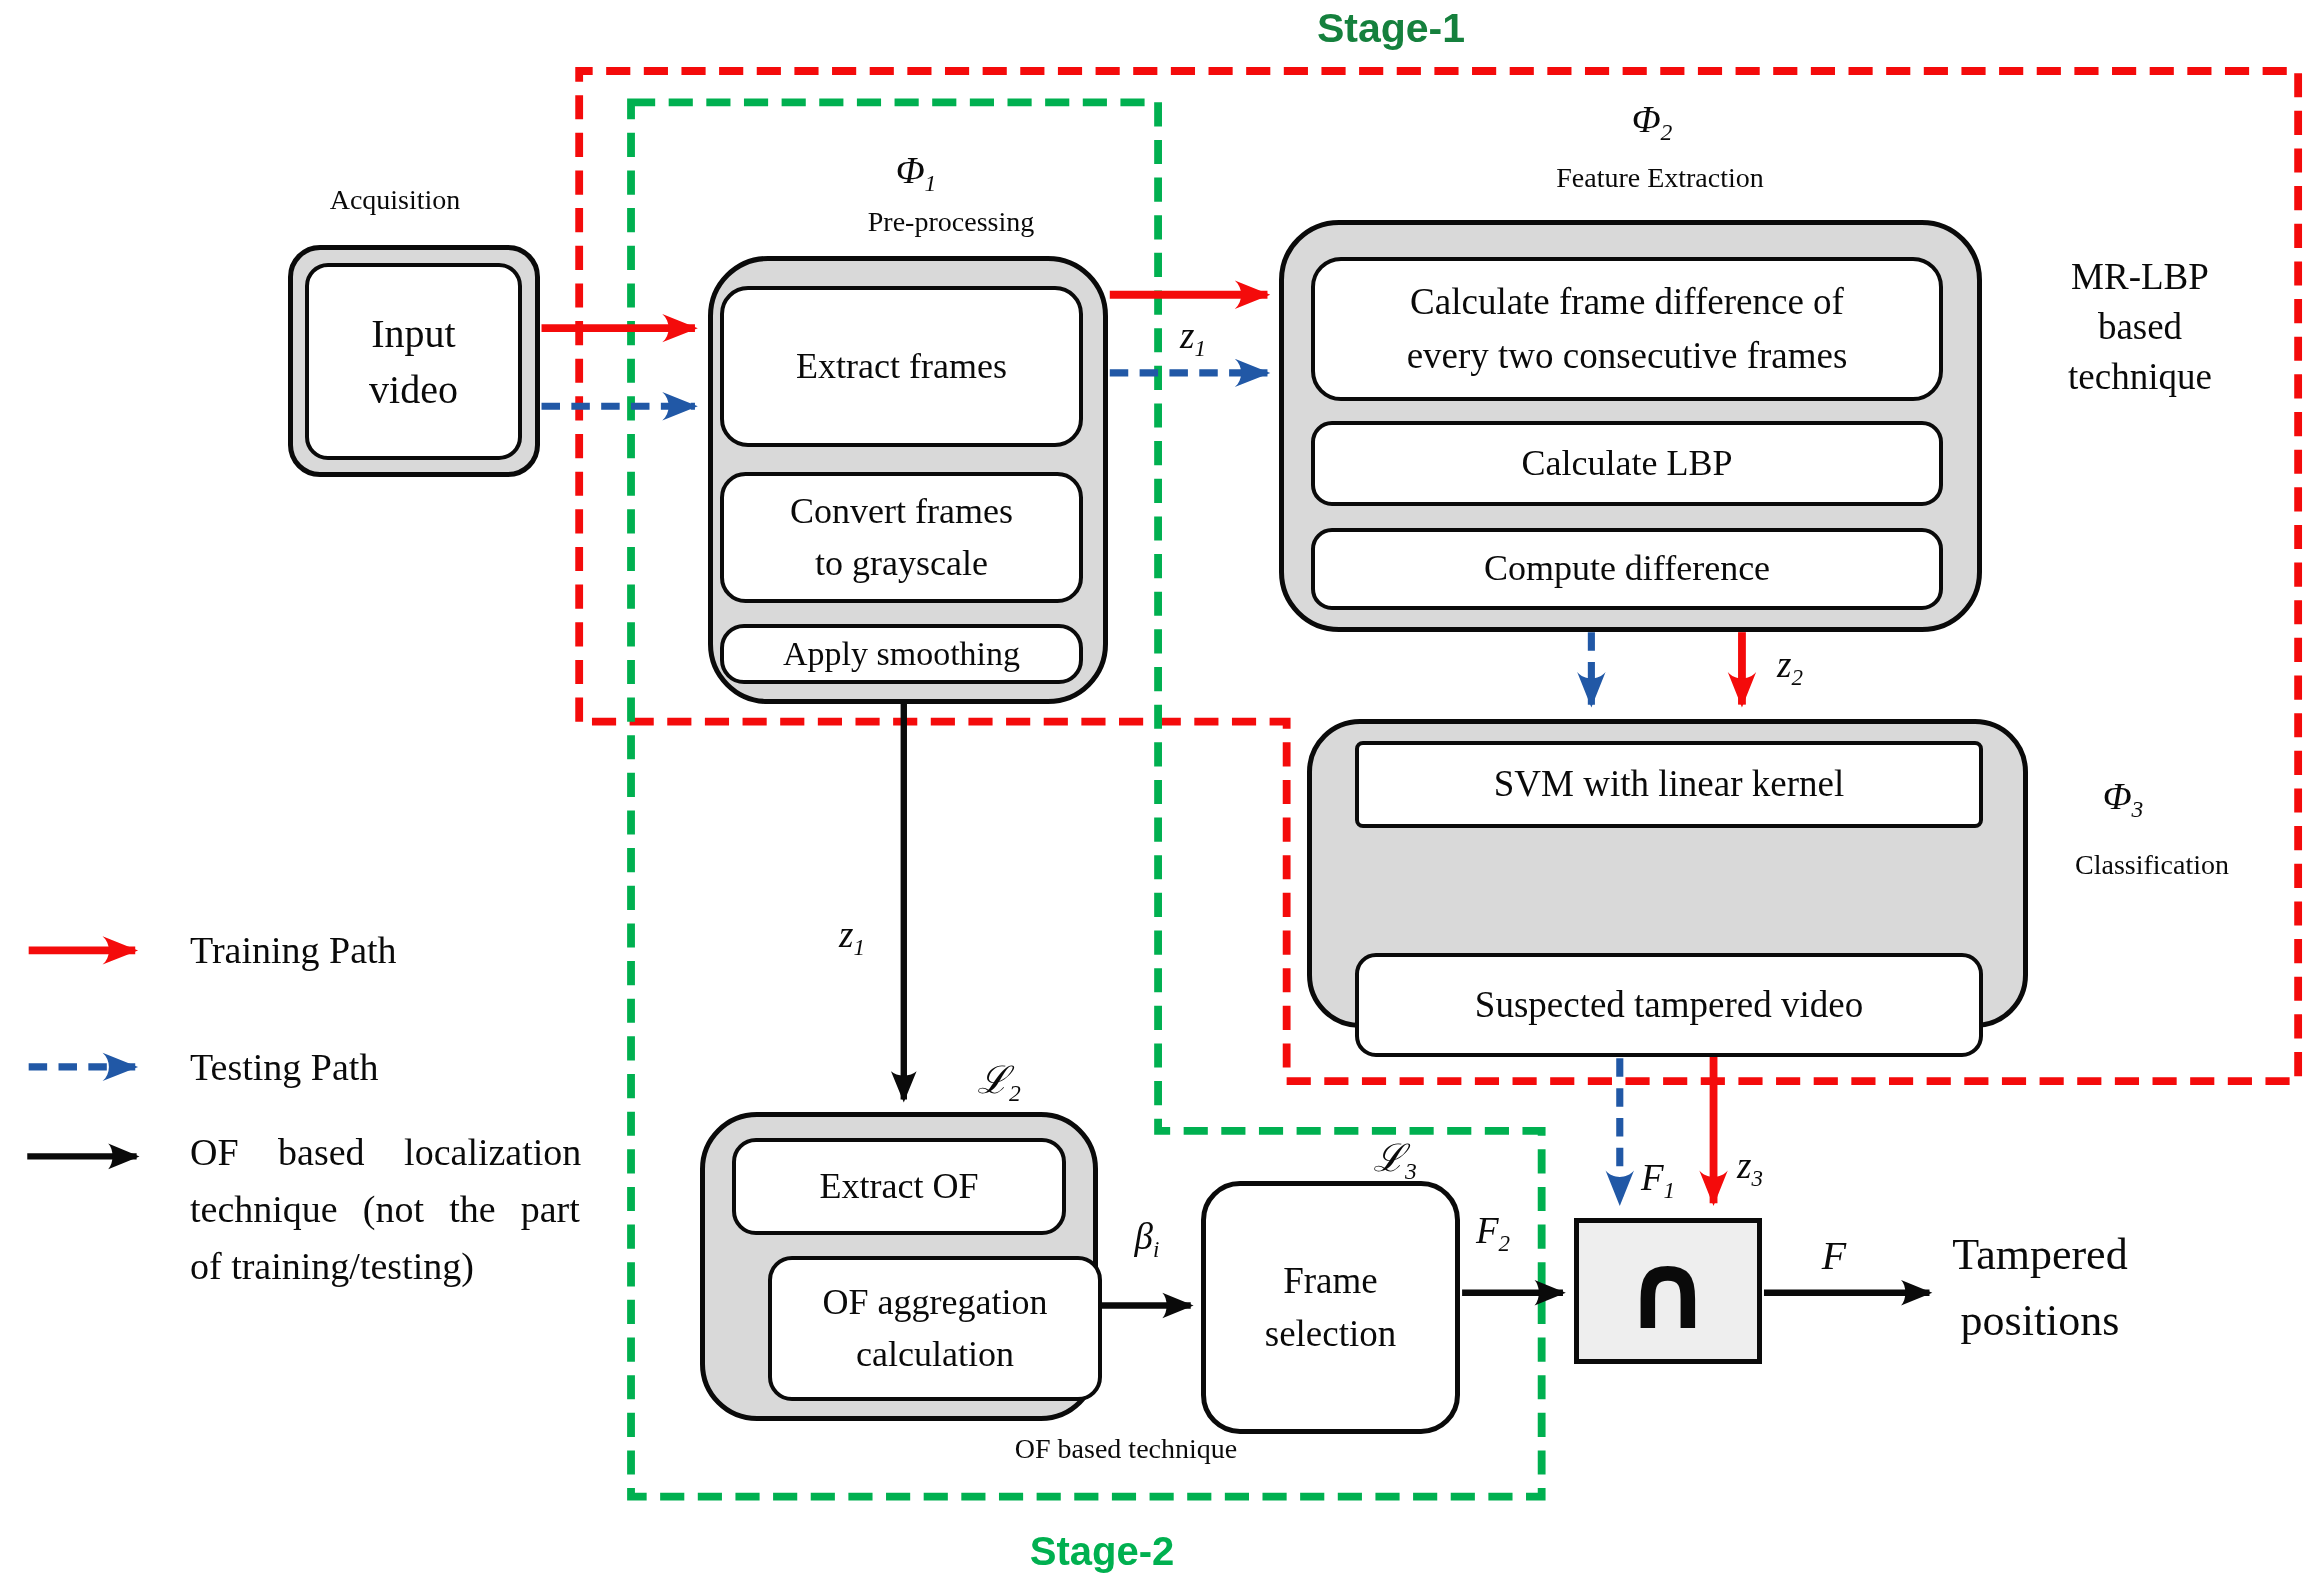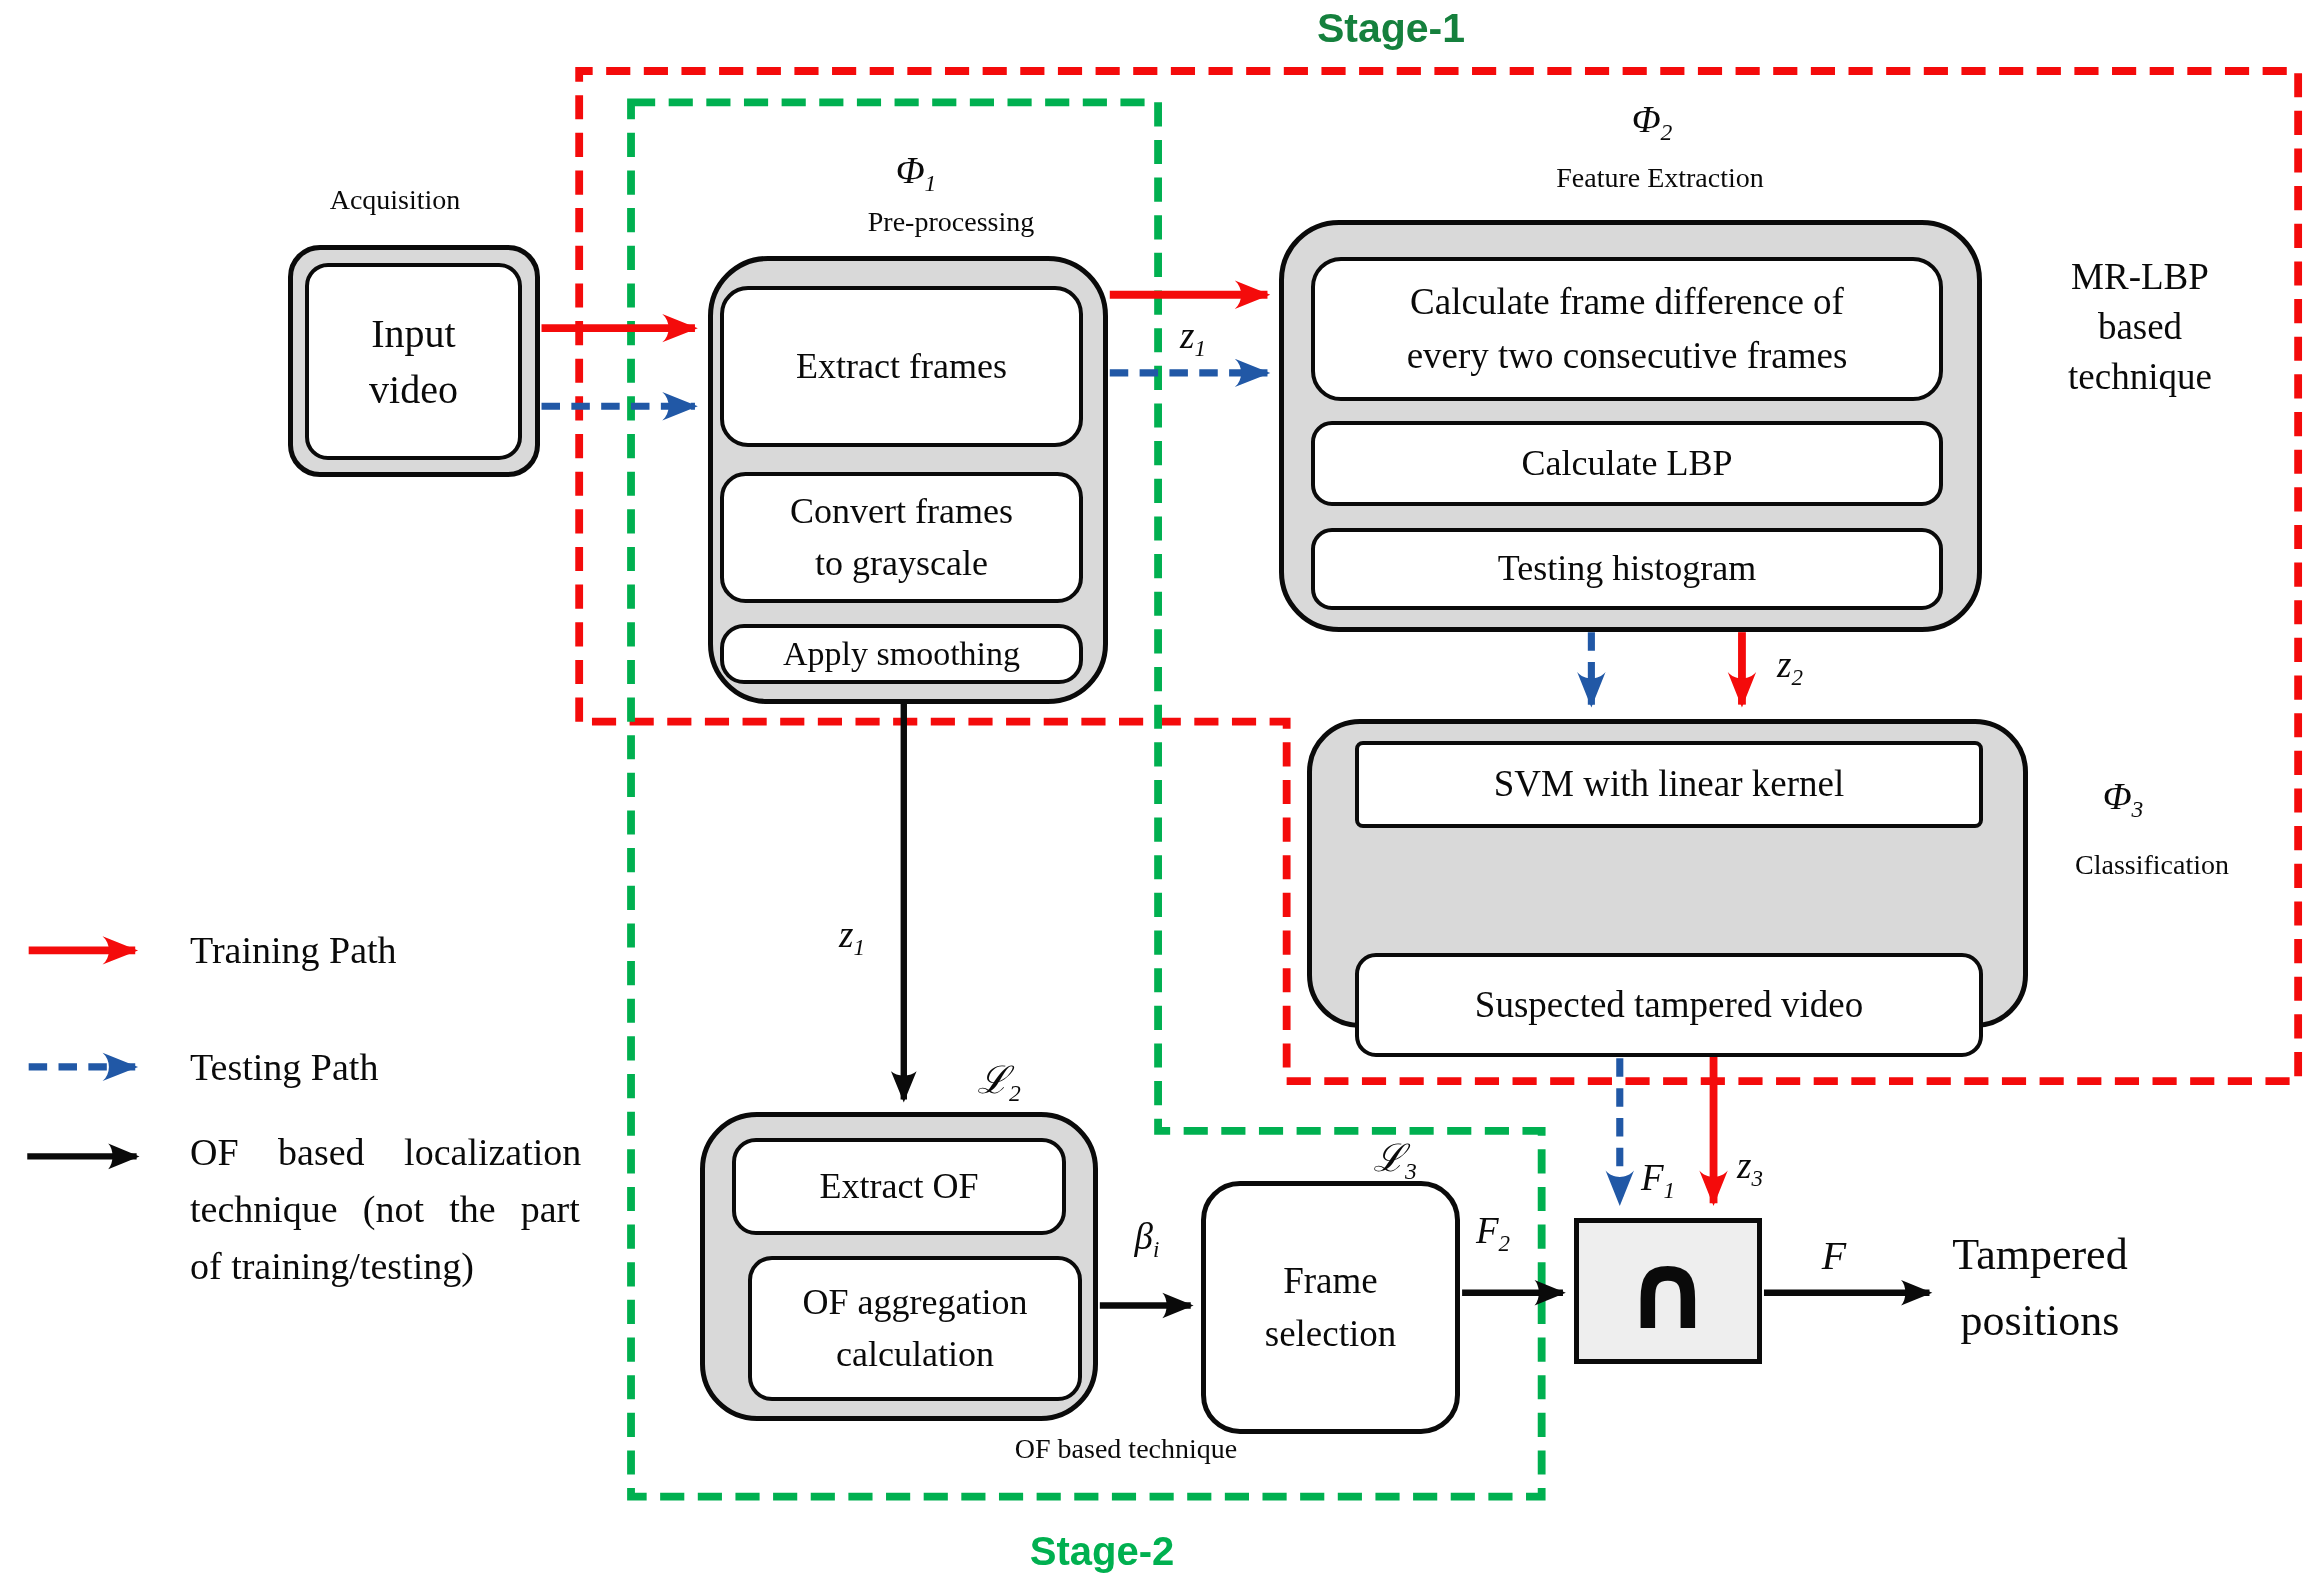--- a/index.html
+++ b/index.html
@@ -80,34 +80,34 @@
   <div class="box" style="left:720px;top:472px;width:363px;height:131px;border-radius:25.6px;">Convert frames
 to grayscale</div>
   <div class="box" style="left:720px;top:624px;width:363px;height:60px;border-radius:24px;font-size:34px;">Apply smoothing</div>
 
   <div class="lbl math" style="left:1652px;top:119px;"><span>Φ</span><sub>2</sub></div>
   <div class="lbl title" style="left:1660px;top:178px;">Feature Extraction</div>
   <div class="grp" style="left:1279px;top:220px;width:703px;height:412px;border-radius:60px;"></div>
   <div class="box" style="left:1311px;top:257px;width:632px;height:144px;border-radius:30px;font-size:37px;line-height:1.45;">Calculate frame difference of
 every two consecutive frames</div>
   <div class="box" style="left:1311px;top:421px;width:632px;height:85px;border-radius:21px;">Calculate LBP</div>
-  <div class="box" style="left:1311px;top:528px;width:632px;height:82px;border-radius:21px;">Testing histogram</div>
+  <div class="box" style="left:1311px;top:528px;width:632px;height:82px;border-radius:21px;">Compute difference</div>
   <div class="lbl" style="left:2140px;top:327px;font-size:37px;line-height:1.35;">MR-LBP based
 technique</div>
 
   <div class="lbl math" style="left:2123px;top:796px;"><span>Φ</span><sub>3</sub></div>
   <div class="lbl title" style="left:2152px;top:865px;">Classification</div>
   <div class="grp" style="left:1307px;top:719px;width:721px;height:309px;border-radius:53px;"></div>
   <div class="box" style="left:1355px;top:741px;width:628px;height:87px;border-radius:8px;font-size:37px;">SVM with linear kernel</div>
   <div class="box" style="left:1355px;top:913px;width:628px;height:104px;border-radius:21px;font-size:37px;margin-top:40px;">Suspected tampered video</div>
 
   <div class="lbl math" style="left:999px;top:1078px;"><span>ℒ</span><sub>2</sub></div>
   <div class="grp" style="left:700px;top:1112px;width:398px;height:309px;border-radius:57px;"></div>
   <div class="box" style="left:732px;top:1138px;width:334px;height:97px;border-radius:24px;">Extract OF</div>
-  <div class="box" style="left:748px;top:1256px;width:334px;height:145px;border-radius:24px;">OF aggregation
+  <div class="box" style="left:768px;top:1256px;width:334px;height:145px;border-radius:24px;">OF aggregation
 calculation</div>
 
   <div class="lbl math" style="left:1395px;top:1156px;"><span>ℒ</span><sub>3</sub></div>
   <div class="box" style="left:1201px;top:1181px;width:259px;height:253px;border-radius:39px;border-width:5px;font-size:37px;">Frame
 selection</div>
 
   <div class="box" style="left:1574px;top:1218px;width:188px;height:146px;border-radius:0;border-width:5.7px;background:#eeeeee;">
     <span class="cap">∩</span>
   </div>
 

